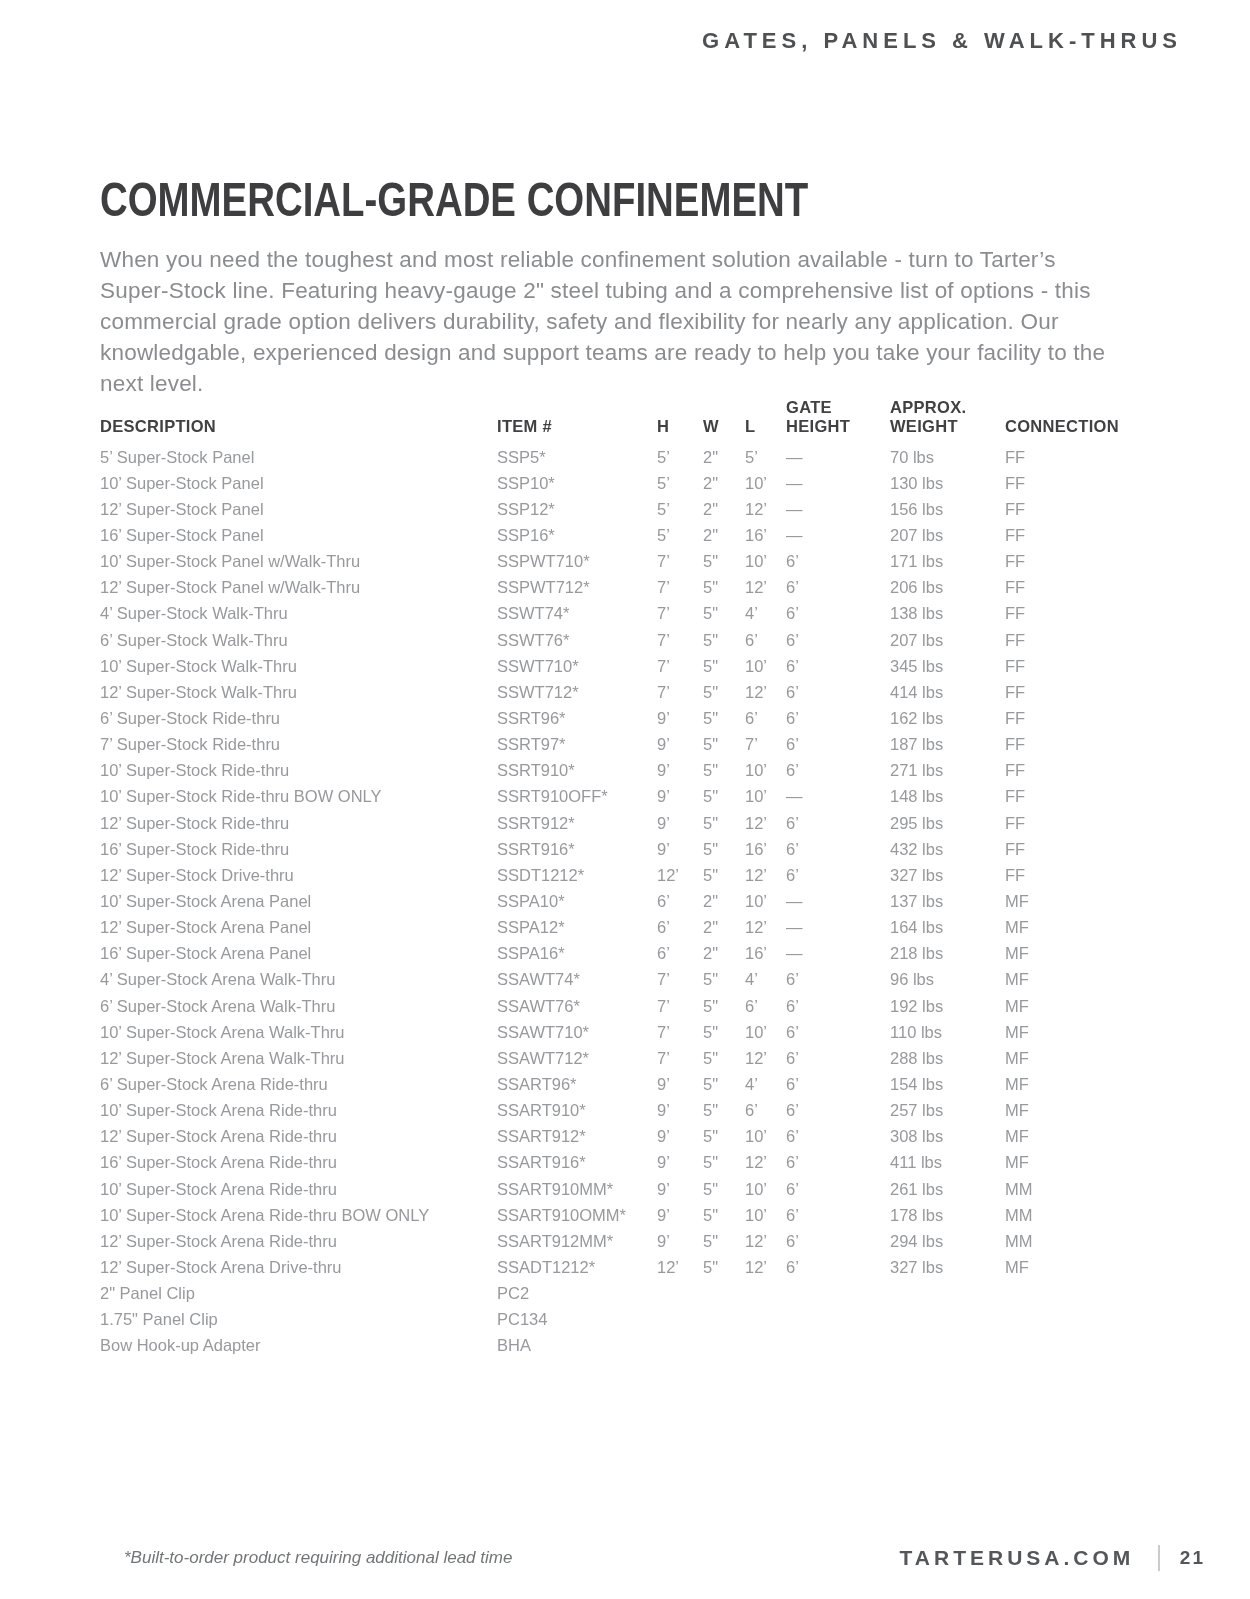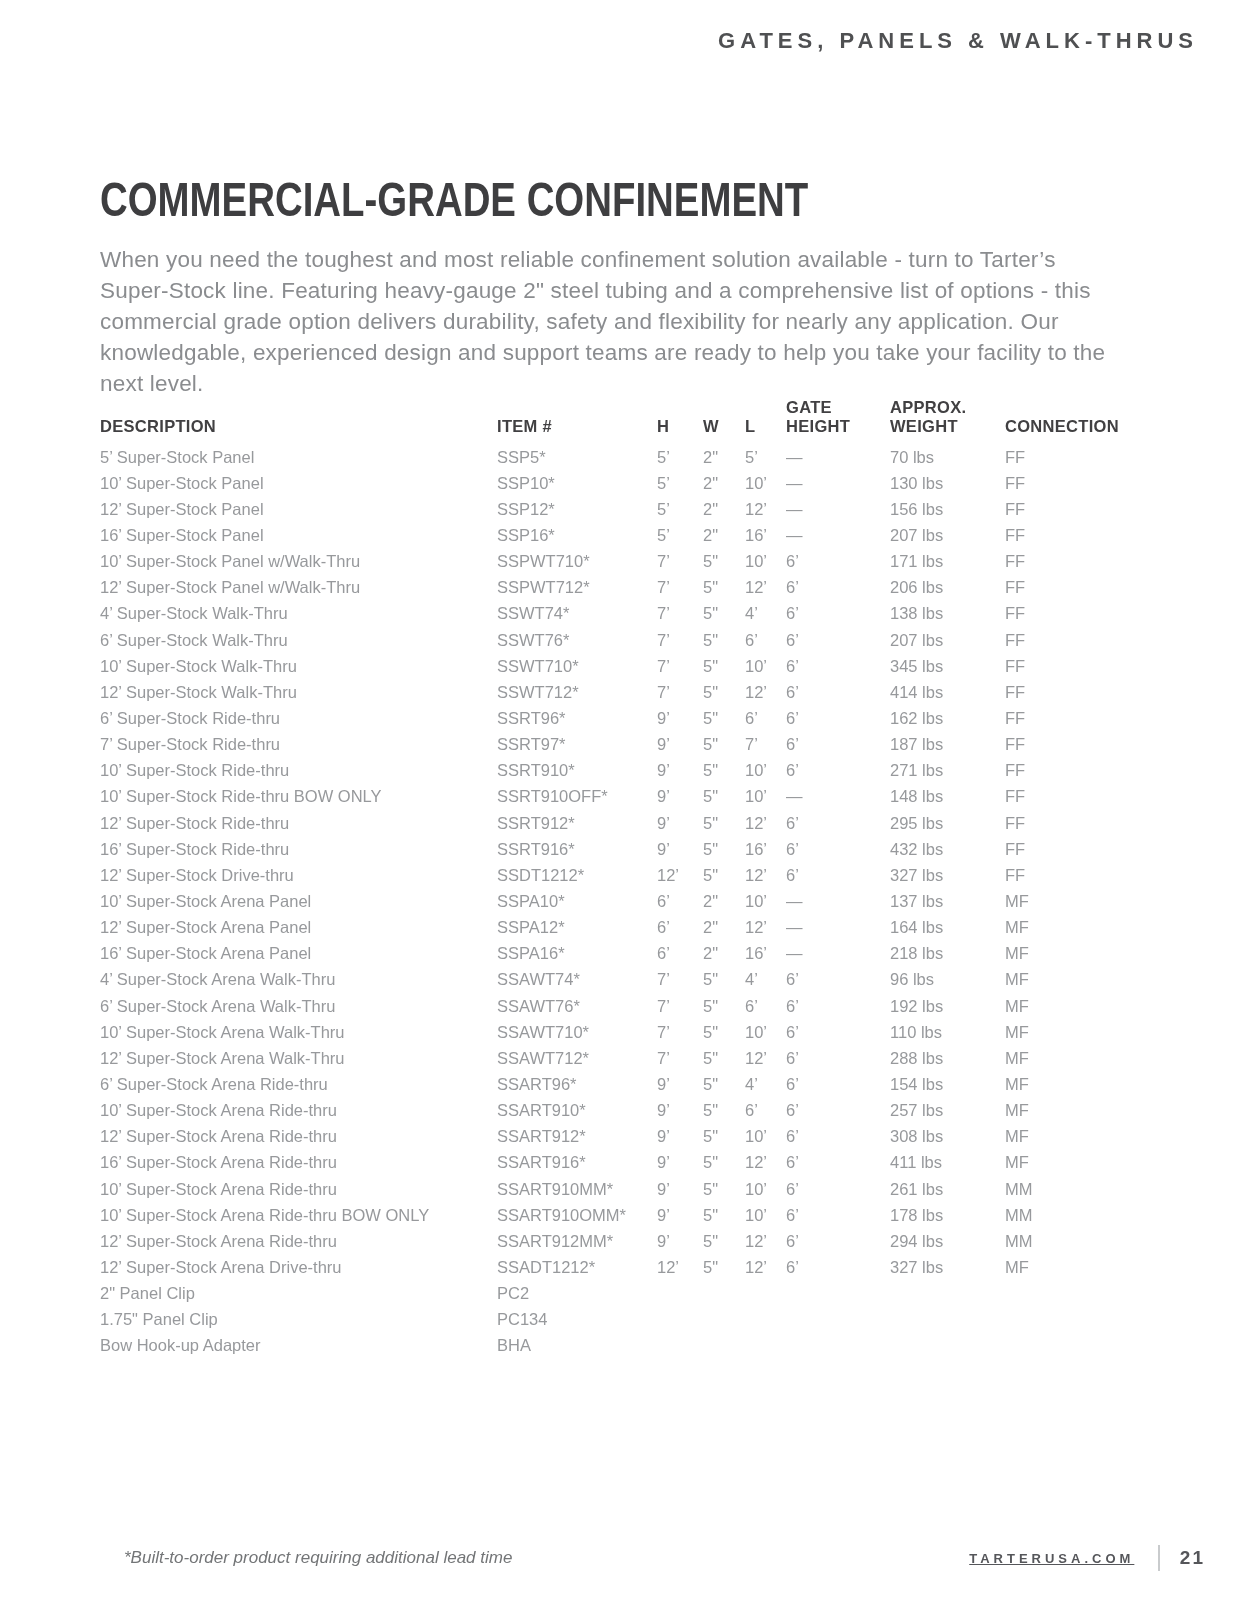--- a/index.html
+++ b/index.html
@@ -17,21 +17,21 @@
   *{margin:0;padding:0;box-sizing:border-box;}
   html,body{background:#fff;}
   .page{
     position:relative;
     width:1250px;height:1599px;
     background:var(--page-bg);
     font-family:"Liberation Sans", sans-serif;
     overflow:hidden;
   }
   .top-header{
-    position:absolute;top:28px;right:52px;
+    position:absolute;top:28px;right:68px;
     font-size:22px;font-weight:bold;letter-spacing:5px;
     color:var(--header-gray);
     text-align:center;
   }
   .title{
     position:absolute;left:100px;top:172px;
     font-size:48px;font-weight:800;color:var(--title-charcoal);
     letter-spacing:0px;white-space:nowrap;
     transform:scaleX(0.80);transform-origin:left center;
   }
@@ -61,23 +61,22 @@
   .footer{
     position:absolute;left:100px;right:45px;top:1545px;
     display:flex;justify-content:space-between;align-items:center;
   }
   .footnote{
     margin-left:24px;
     font-size:17px;font-style:italic;color:var(--footnote-gray);
   }
   .footer-right{display:flex;align-items:center;}
   .site{
-    font-size:13px;font-weight:bold;letter-spacing:4px;
+    font-size:21px;font-weight:bold;letter-spacing:4px;
     color:var(--footer-gray);
-    text-decoration:underline;
   }
   .fdivider{
     width:1.5px;height:26px;background:var(--divider-gray);
     margin:0 20px 0 24px;
   }
   .pagenum{
     font-size:19px;font-weight:bold;letter-spacing:2px;
     color:var(--footer-gray);
   }
 </style>

